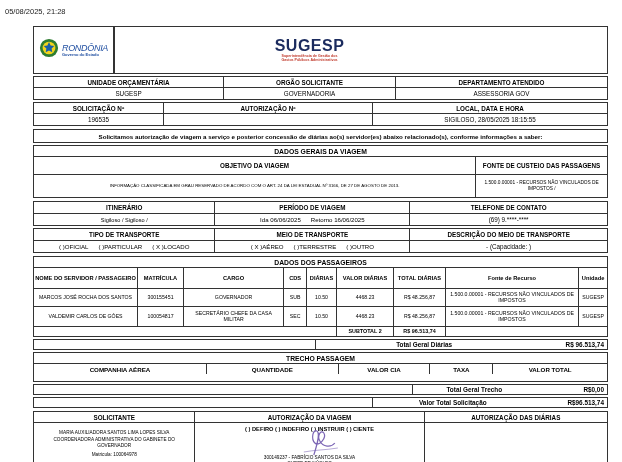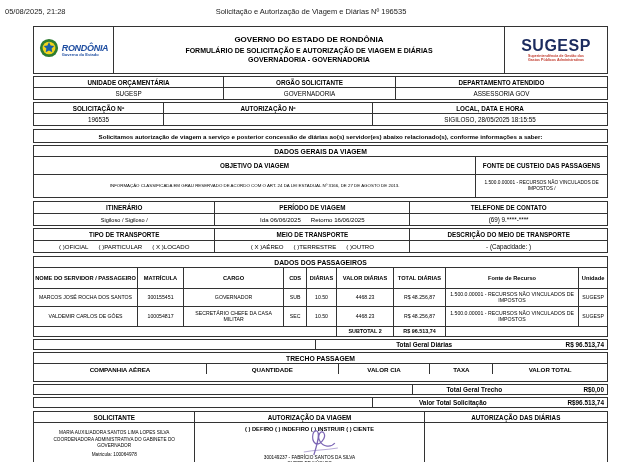--- a/index.html
+++ b/index.html
@@ -17,21 +17,21 @@
   .mb3 { margin-bottom:3px; }
 
   .cell { display:flex; align-items:center; justify-content:center; text-align:center; overflow:hidden; }
   .bl { border-left:1px solid #333; }
   .bb { border-bottom:1px solid #333; }
 
   
   .hdr { display:grid; grid-template-columns:80px auto 103px; height:48px; }
   .logo-cell { border-right:1px solid #333; flex-direction:row; gap:3px; padding:2px; }
   .state-logo-text { text-align:left; line-height:1; }
-  .state-logo-name { font-size:9px; font-weight:bold; font-style:italic; color:#1f4ea1; letter-spacing:-0.3px; }
+  .state-logo-name { font-size:9px; font-weight:normal; font-style:italic; color:#1f4ea1; letter-spacing:-0.3px; }
   .state-logo-sub { font-size:4px; color:#1f4ea1; font-weight:bold; }
   .hdr-title { flex-direction:column; line-height:1.35; }
   .ht1 { font-size:8px; font-weight:bold; }
   .ht2 { font-size:7px; font-weight:bold; }
   .sugesp-cell { border-left:1px solid #333; flex-direction:column; line-height:1; }
   .sugesp-name { font-size:16px; font-weight:bold; color:#1b2b5e; letter-spacing:0.5px; }
   .sugesp-sub { font-size:3.6px; color:#c0392b; font-weight:bold; line-height:1.2; text-align:center; }
 
   
   .row3a { display:grid; grid-template-columns:33% 30% 37%; }
@@ -94,44 +94,38 @@
   .auth-signer { position:absolute; bottom:5px; left:0; right:0; text-align:center; font-size:4.7px; line-height:1.3; }
   .sig-scrawl { position:absolute; top:4px; left:50%; transform:translateX(-36%); }
 </style>
 </head>
 <body>
 
 <div class="page">
 
   <div class="print-header">
     <span class="ph-date">05/08/2025, 21:28</span>
-    <span class="ph-title">Solicitação e Autorização de Viagem e Diárias Nº 196535</span>
   </div>
 
   <div class="form">
 
     <div class="sect hdr">
       <div class="cell logo-cell">
         <span>
           <svg width="20" height="20" viewBox="0 0 22 22">
             <circle cx="11" cy="11" r="10" fill="#2e7d32"></circle>
             <circle cx="11" cy="11" r="7" fill="#f2d41c"></circle>
             <path d="M11 4.5 l1.8 3.8 4 .5 -2.9 2.8 .7 4 -3.6-1.9 -3.6 1.9 .7-4 -2.9-2.8 4-.5z" fill="#1a5fa8"></path>
           </svg>
         </span>
         <span class="state-logo-text">
           <div class="state-logo-name">RONDÔNIA</div>
           <div class="state-logo-sub">Governo do Estado</div>
         </span>
       </div>
-      <div class="cell hdr-title">
-        <div class="ht1">GOVERNO DO ESTADO DE RONDÔNIA</div>
-        <div class="ht2">FORMULÁRIO DE SOLICITAÇÃO E AUTORIZAÇÃO DE VIAGEM E DIÁRIAS</div>
-        <div class="ht2">GOVERNADORIA - GOVERNADORIA</div>
-      </div>
       <div class="cell sugesp-cell">
         <div class="sugesp-name">SUGESP</div>
         <div class="sugesp-sub">Superintendência de Gestão dos</div>
         <div class="sugesp-sub">Gastos Públicos Administrativos</div>
       </div>
     </div>
 
     <div class="sect">
       <div class="row3a bb">
         <div class="cell lbl">UNIDADE ORÇAMENTÁRIA</div>

